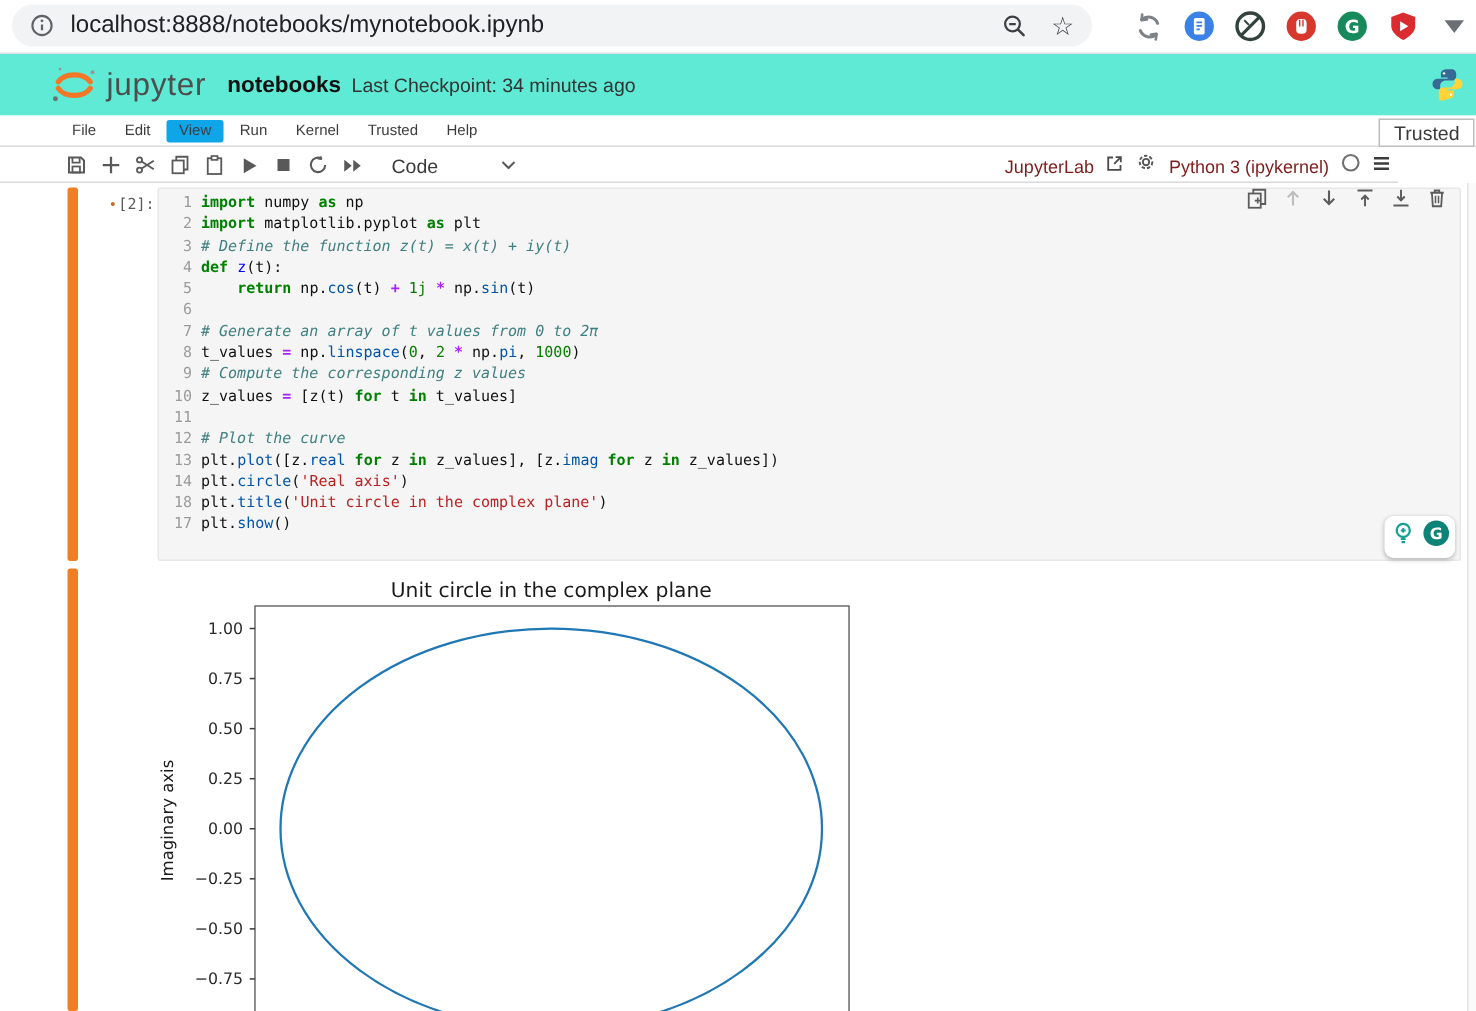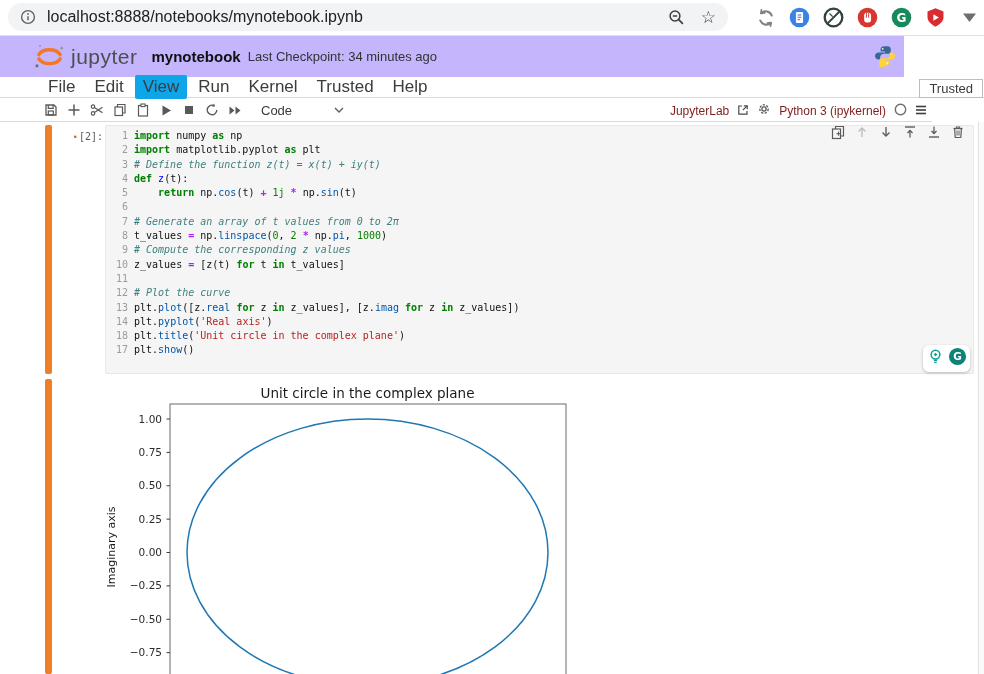--- a/index.html
+++ b/index.html
@@ -9,31 +9,31 @@
   .chrome-bar{position:absolute;left:0;top:0;width:984px;height:35px;background:#fff;
               border-bottom:1px solid #dfe1e5;}
   .url-pill{position:absolute;left:8px;top:3px;width:720px;height:28px;border-radius:14px;
             background:#f1f3f4;display:flex;align-items:center;padding:0 12px;box-sizing:border-box;}
   .url-text{font-size:16px;color:#202124;margin-left:11px;flex:1;white-space:nowrap;overflow:hidden;}
   .pill-ico{flex:none;display:flex;align-items:center;justify-content:center;}
   .star-glyph{font-size:17px;color:#3c4043;margin-left:16px;line-height:1;}
   .ext-row{position:absolute;right:4px;top:0;height:35px;display:flex;align-items:center;gap:13px;}
   .ext{width:21px;height:21px;display:flex;align-items:center;justify-content:center;}
   
-  .jp-header{position:absolute;left:0;top:36px;width:904px;height:41px;background:#c4b5fd;
+  .jp-header{position:absolute;left:0;top:36px;width:984px;height:41px;background:#5eead4;
              border-bottom:1px solid #ececec;display:flex;align-items:center;}
   .logo-wrap{margin-left:33px;display:flex;align-items:center;}
   .logo-text{font-size:21px;color:#4e4e4e;margin-left:5px;letter-spacing:.5px;}
   .nb-name{font-size:15px;font-weight:bold;color:#111;margin-left:14px;}
   .checkpoint{font-size:13px;color:#333;margin-left:7px;}
   .py-logo{position:absolute;right:8px;top:9px;}
   
   .menubar{position:absolute;left:0;top:77px;width:984px;height:21px;background:#fff;
            border-bottom:1px solid #dadada;display:flex;align-items:center;padding-left:40px;box-sizing:border-box;}
-  .menu-item{font-size:17px;color:#3c3c3c;padding:2px 8px;margin-right:3px;border-radius:2px;cursor:default;}
+  .menu-item{font-size:10px;color:#3c3c3c;padding:2px 8px;margin-right:3px;border-radius:2px;cursor:default;}
   .menu-item.active{background:#0ea5e9;}
   .trusted{position:absolute;right:1px;top:2px;font-size:13px;color:#3a3a3a;border:1px solid #bdbdbd;
            padding:0 9px;height:17px;line-height:17px;background:#fff;}
   
   .jp-toolbar{position:absolute;left:0;top:99px;width:932px;height:23px;background:#fff;
               border-bottom:1px solid #d9d9d9;display:flex;align-items:center;padding-left:40px;box-sizing:border-box;}
   .tb-ico{width:22px;height:15px;display:flex;align-items:center;justify-content:center;margin-right:1px;color:#595959;}
   .celltype{font-size:13px;color:#3a3a3a;margin-left:14px;}
   .tb-caret{margin-left:36px;}
   .tb-right{position:absolute;right:5px;top:0;height:23px;display:flex;align-items:center;gap:8px;}
@@ -149,21 +149,21 @@
     <span class="logo-wrap">
       <svg width="33" height="29" viewBox="0 0 34 30">
         <path d="M6,13 C10.5,6.5 23.5,6.5 28,13" fill="none" stroke="#f37726" stroke-width="3.6" stroke-linecap="round"></path>
         <path d="M6,17.5 C10.5,24 23.5,24 28,17.5" fill="none" stroke="#f37726" stroke-width="3.6" stroke-linecap="round"></path>
         <circle cx="29.6" cy="6.4" r="1.4" fill="#989798"></circle>
         <circle cx="4" cy="24.6" r="1.7" fill="#6f7070"></circle>
         <circle cx="7.2" cy="4.2" r="1" fill="#989798"></circle>
       </svg>
       <span class="logo-text">jupyter</span>
     </span>
-    <span class="nb-name">mynotebook</span>
+    <span class="nb-name">notebooks</span>
     <span class="checkpoint">Last Checkpoint: 34 minutes ago</span>
     <span class="py-logo">
       <svg width="22" height="22" viewBox="0 0 22 22">
         <path d="M10.9,1.2 c-2.9,0 -4.3,1.3 -4.3,3 v2.4 h4.5 v0.9 H4.6 C2.6,7.5 1,9 1,11 s1.6,3.5 3.6,3.5 h1.5 v-2.2 c0,-2 1.7,-3.6 3.7,-3.6 h4.4 c1.5,0 2.6,-1.2 2.6,-2.7 V4.2 c0,-1.7 -1.4,-3 -3,-3 z" fill="#366994"></path>
         <path d="M11.1,20.8 c2.9,0 4.3,-1.3 4.3,-3 v-2.4 h-4.5 v-0.9 h6.5 c2,0 3.6,-1.5 3.6,-3.5 s-1.6,-3.5 -3.6,-3.5 h-1.5 v2.2 c0,2 -1.7,3.6 -3.7,3.6 H7.8 c-1.5,0 -2.6,1.2 -2.6,2.7 v3.8 c0,1.7 1.4,3 3,3 z" fill="#ffd43b"></path>
         <circle cx="8.7" cy="3.9" r="0.8" fill="#fff"></circle>
           <circle cx="13.3" cy="18.1" r="0.8" fill="#fff"></circle>
       </svg>
     </span>
   </div>
@@ -326,21 +326,21 @@
             <div class="cl">
               <span class="ln">12</span>
               <span class="lc"><span class="tok-com"># Plot the curve</span></span>
             </div>
             <div class="cl">
               <span class="ln">13</span>
               <span class="lc"><span>plt.</span><span class="tok-prop">plot</span><span>([z.</span><span class="tok-prop">real</span><span> </span><span class="tok-kw">for</span><span> z </span><span class="tok-kw">in</span><span> z_values], [z.</span><span class="tok-prop">imag</span><span> </span><span class="tok-kw">for</span><span> z </span><span class="tok-kw">in</span><span> z_values])</span></span>
             </div>
             <div class="cl">
               <span class="ln">14</span>
-              <span class="lc"><span>plt.</span><span class="tok-prop">pyplot</span><span>(</span><span class="tok-str">'Real axis'</span><span>)</span></span>
+              <span class="lc"><span>plt.</span><span class="tok-prop">circle</span><span>(</span><span class="tok-str">'Real axis'</span><span>)</span></span>
             </div>
             <div class="cl">
               <span class="ln">18</span>
               <span class="lc"><span>plt.</span><span class="tok-prop">title</span><span>(</span><span class="tok-str">'Unit circle in the complex plane'</span><span>)</span></span>
             </div>
             <div class="cl">
               <span class="ln">17</span>
               <span class="lc"><span>plt.</span><span class="tok-prop">show</span><span>()</span></span>
             </div>
           </div>

